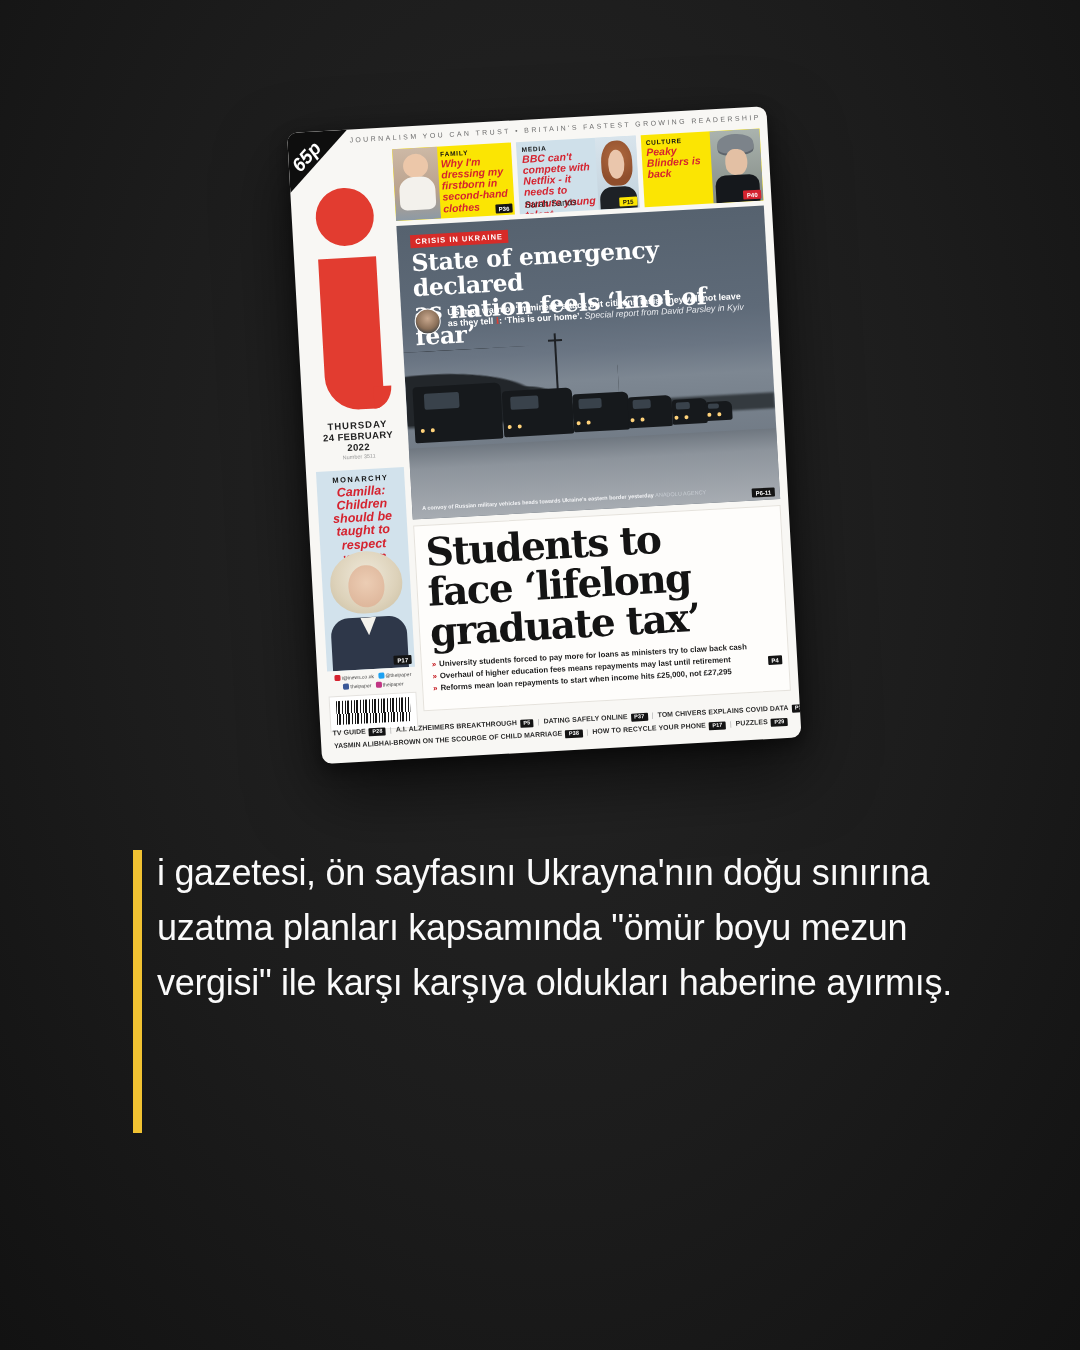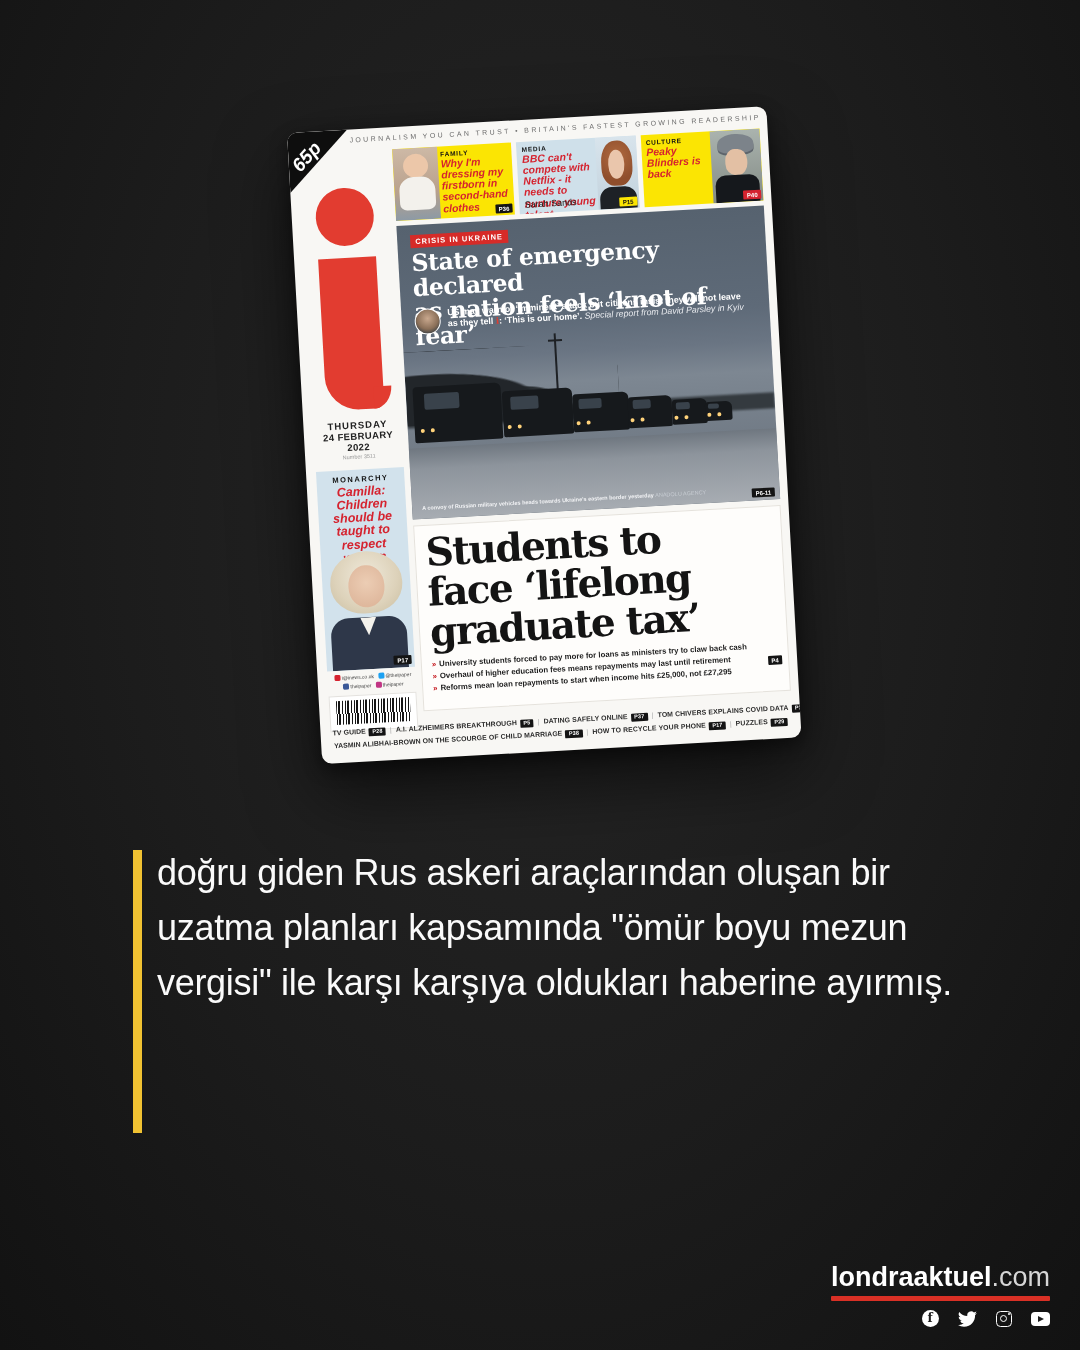--- a/index.html
+++ b/index.html
@@ -283,34 +283,20 @@
       </div>
 
       <div class="ixline ix1"><span class="ix-label">TV GUIDE</span><span class="chip ix-chip">P28</span><span class="ix-sep">|</span><span class="ix-label">A.I. ALZHEIMERS BREAKTHROUGH</span><span class="chip ix-chip">P5</span><span class="ix-sep">|</span><span class="ix-label">DATING SAFELY ONLINE</span><span class="chip ix-chip">P37</span><span class="ix-sep">|</span><span class="ix-label">TOM CHIVERS EXPLAINS COVID DATA</span><span class="chip ix-chip">P12</span></div>
       <div class="ixline ix2"><span class="ix-label">YASMIN ALIBHAI-BROWN ON THE SCOURGE OF CHILD MARRIAGE</span><span class="chip ix-chip">P38</span><span class="ix-sep">|</span><span class="ix-label">HOW TO RECYCLE YOUR PHONE</span><span class="chip ix-chip">P17</span><span class="ix-sep">|</span><span class="ix-label">PUZZLES</span><span class="chip ix-chip">P29</span></div>
     </div>
   </div>
 
   <div class="caption-block">
     <div class="caption-bar"></div>
     <div class="caption-text">
-      <div>doğru giden Rus askeri araçlarından oluşan bir</div>
+      <div>i gazetesi, ön sayfasını Ukrayna'nın doğu sınırına</div>
       <div>uzatma planları kapsamında "ömür boyu mezun</div>
       <div>vergisi" ile karşı karşıya oldukları haberine ayırmış.</div>
     </div>
   </div>
 
-  <div class="brand">
-    <div class="brand-logo"><span class="brand-name">londraaktuel</span><span class="brand-tld">.com</span></div>
-    <div class="brand-bar"></div>
-    <div class="socials">
-      <div class="fb-icon"></div>
-      <div class="tw-icon">
-        <svg width="19" height="16" viewBox="0 0 24 20">
-            <path fill="#fff" d="M23.95 2.57a10 10 0 01-2.82.77A4.93 4.93 0 0023.29.62c-.95.56-2 .96-3.13 1.19A4.92 4.92 0 0011.77 6.3 13.97 13.97 0 011.64 1.16a4.92 4.92 0 001.52 6.57 4.9 4.9 0 01-2.23-.61v.06a4.92 4.92 0 003.95 4.83 4.96 4.96 0 01-2.22.08 4.93 4.93 0 004.6 3.42A9.87 9.87 0 010 17.54a13.94 13.94 0 007.55 2.21c9.06 0 14.01-7.5 14.01-14.01v-.63a10 10 0 002.39-2.54z"></path>
-          </svg>
-      </div>
-      <div class="ig-icon"></div>
-      <div class="yt-icon"></div>
-    </div>
-  </div>
 
 </div>
 
 </body></html>

